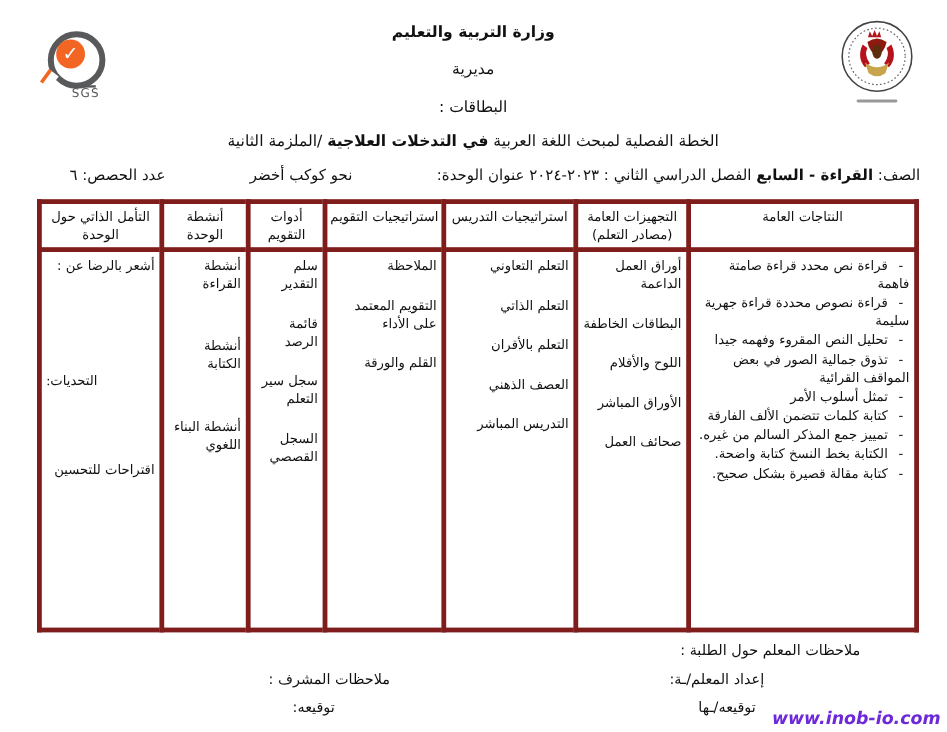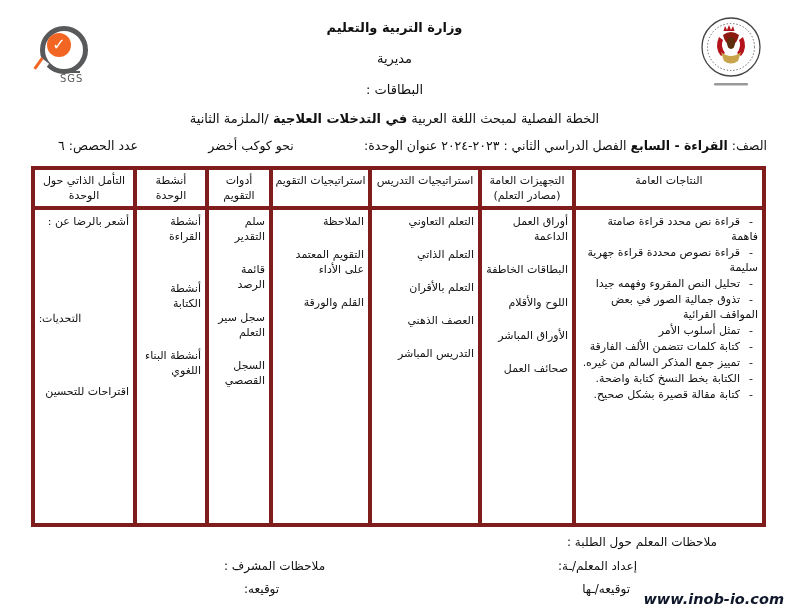--- a/index.html
+++ b/index.html
@@ -65,21 +65,21 @@
   .col-reflect div.cell-item:nth-of-type(2) { margin-bottom:58px; text-align:left;font-family:Liberation Serif, serif; }
   .col-reflect div.cell-item:nth-of-type(3) { text-align:right; }
 
   
   .foot { font-size:12px;padding-left:34px; }
   .foot-line1 { text-align:right; padding-right:72px; margin-top:8px; }
   .foot-line2 { display:flex; justify-content:space-between; margin-top:10px; padding-right:152px; padding-left:190px; }
   .foot-line3 { display:flex; justify-content:space-between; margin-top:9px; padding-right:159px; padding-left:210px; }
   .website {
     position:absolute; right:5px; bottom:3px;
-    direction:ltr; font-style:italic; font-weight:bold; font-size:14.5px; color:#0f172a;
+    direction:ltr; font-style:italic; font-weight:bold; font-size:14.5px; color:#6d28d9;
   }
 </style>
 </head>
 <body>
 
 <div class="page">
 
   <div class="sgs-logo">
     <div class="sgs-ring"></div>
     <div class="sgs-gap"></div>

